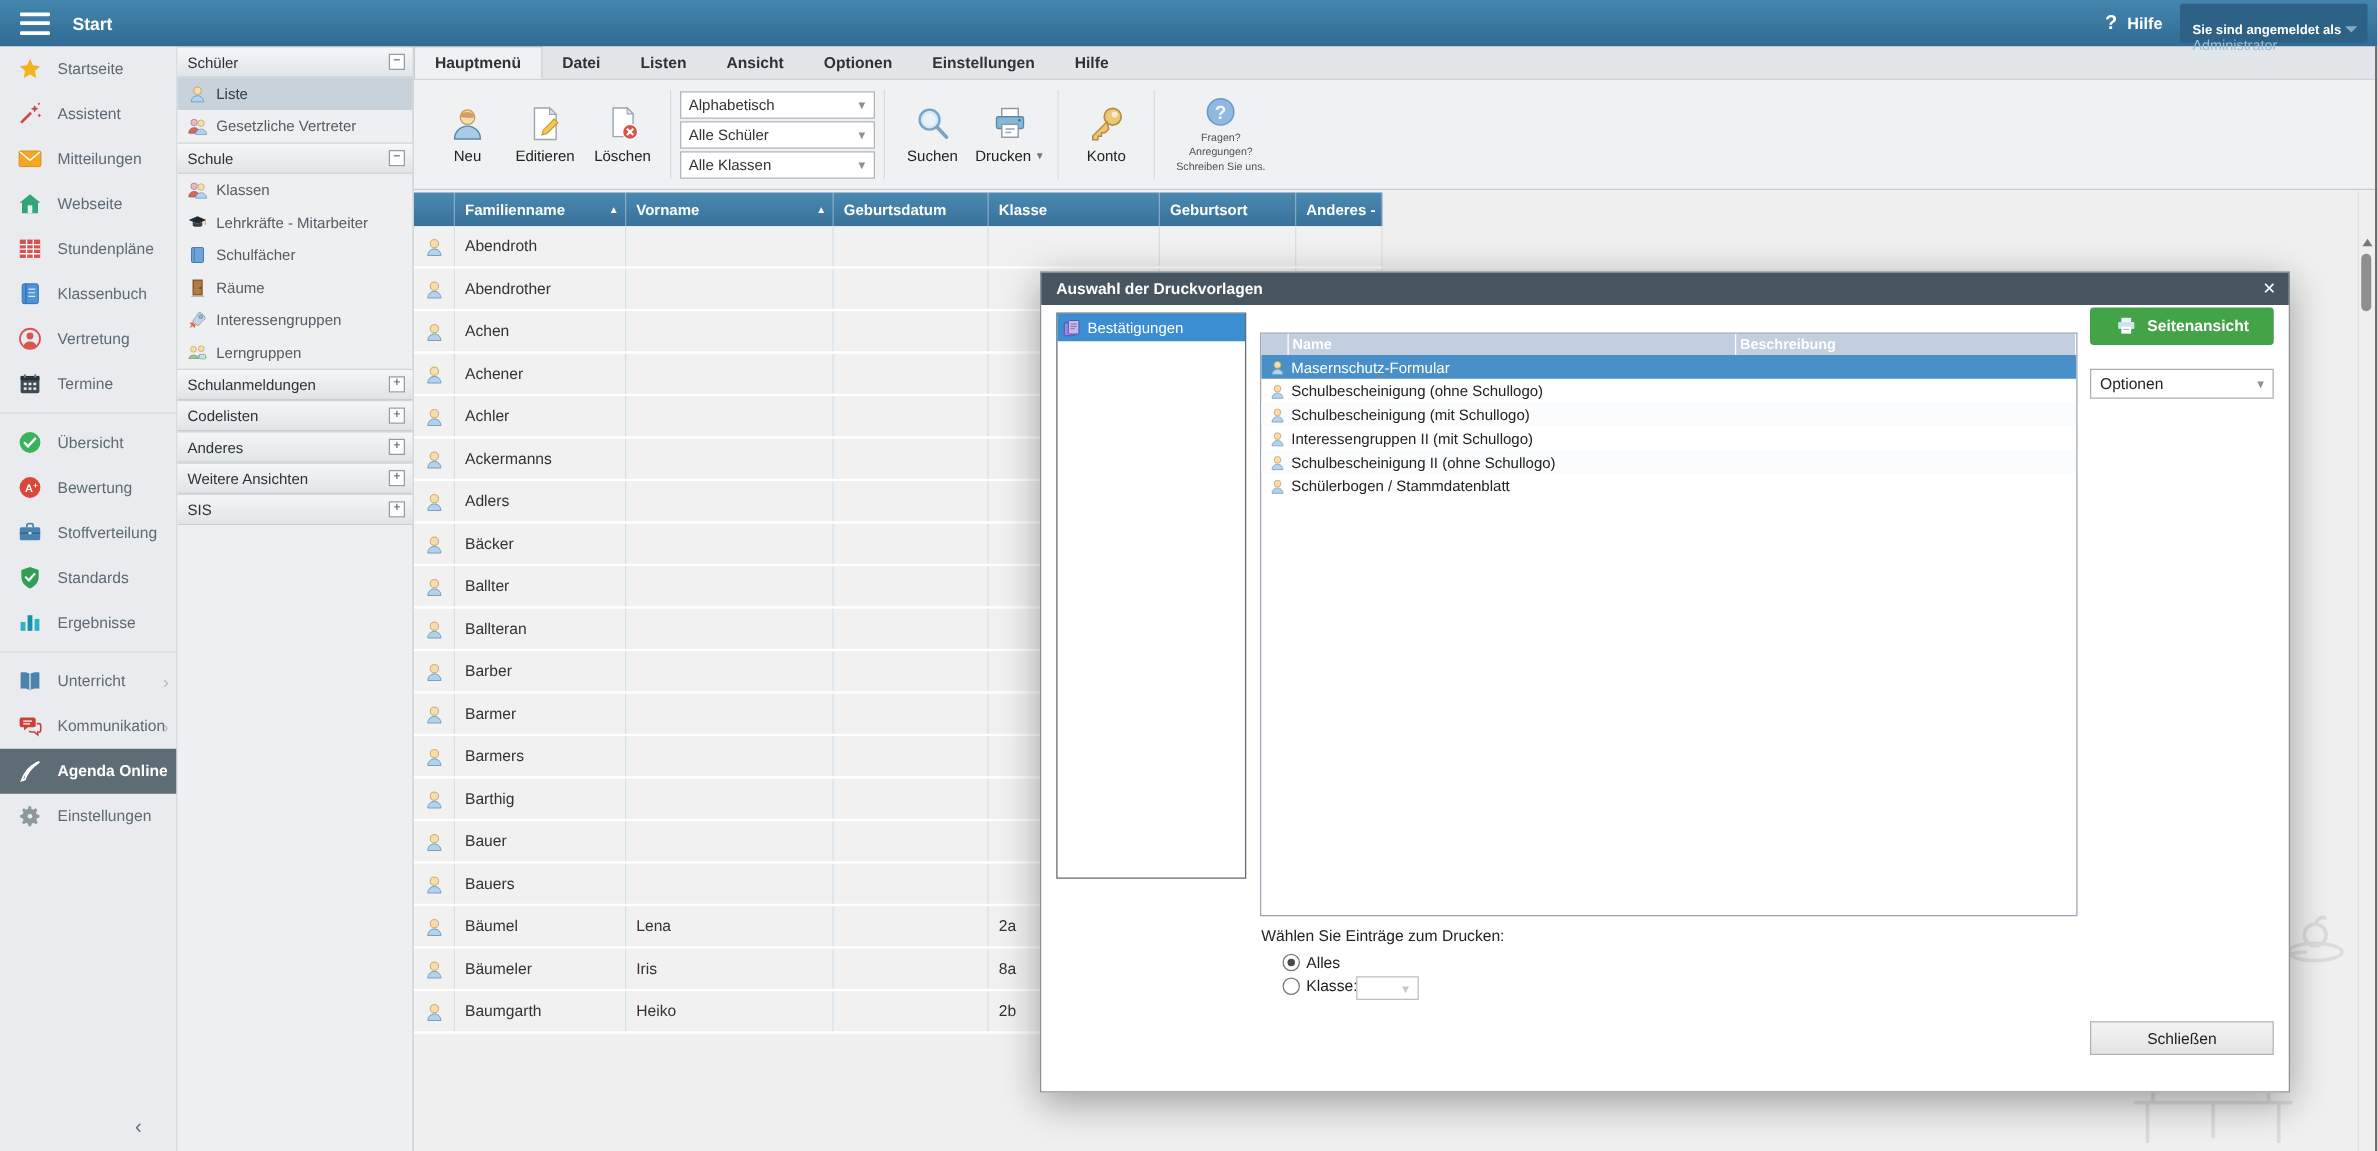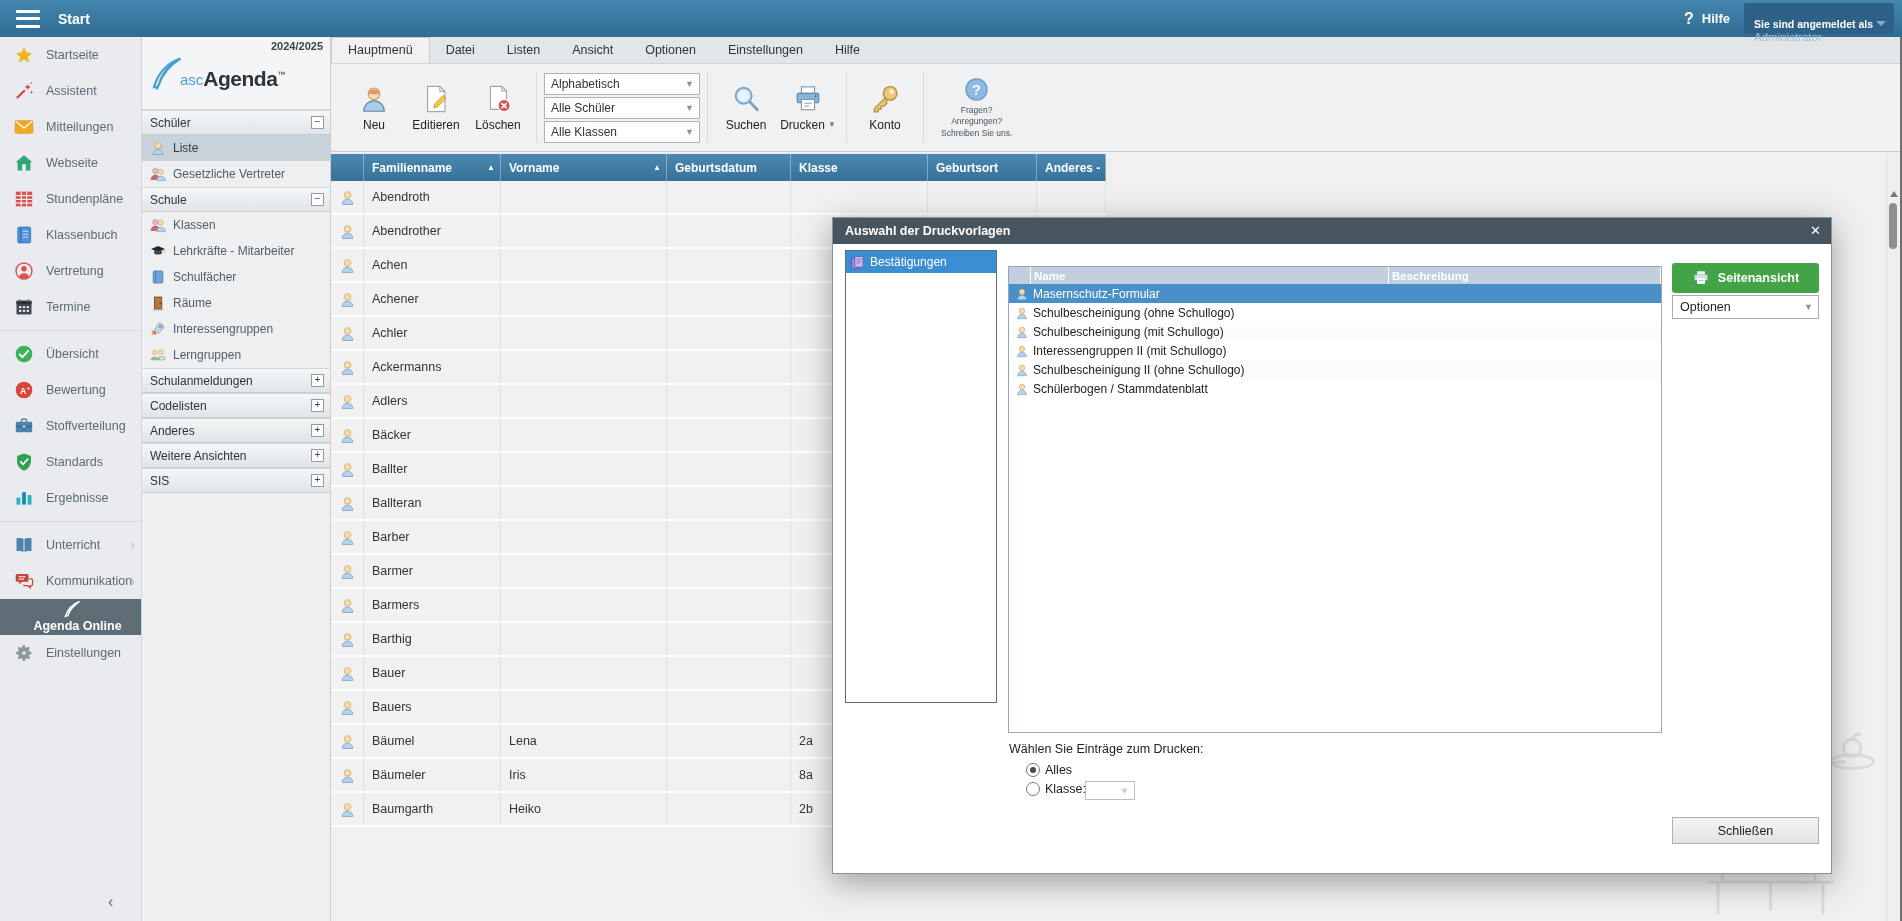--- a/index.html
+++ b/index.html
@@ -22,21 +22,21 @@
   .help-label{color:#fff;font-weight:bold;font-size:13px;margin-left:-6px;}
   .userbox{width:150px;height:31px;background:#2e6186;border-radius:2px;position:relative;padding:15px 8px 0 10px;box-sizing:border-box;cursor:pointer;}
   .userbox .l1{color:#fff;font-size:10.5px;font-weight:bold;line-height:12px;}
   .userbox .l2{color:#9fbdd3;font-size:11.5px;line-height:14px;}
   .userbox .caret{position:absolute;right:8px;bottom:8px;width:0;height:0;border-left:5px solid transparent;border-right:5px solid transparent;border-top:5px solid #87a9c2;}
 
   
   .iconbar{position:absolute;left:0;top:37px;bottom:0;width:142px;background:#e9ebee;border-right:1px solid #d2d6da;box-sizing:border-box;z-index:40;}
   .ib-item{height:36px;display:flex;align-items:center;padding-left:14px;cursor:pointer;position:relative;color:#5d6a74;font-size:12.5px;}
   .ib-item .icon{width:20px;height:20px;margin-right:12px;flex:none;}
-  .ib-item.active{background:#5e6c75;color:#fff;font-weight:bold;flex-direction:column;}
+  .ib-item.active{background:#5e6c75;color:#fff;font-weight:bold;}
   .ib-divider{border-top:1px solid #d6dade;margin:5px 0;}
   .ib-chev{position:absolute;right:6px;color:#b3bac0;font-size:14px;}
   .ib-collapse{position:absolute;bottom:10px;left:108px;color:#5e6e7a;font-size:16px;cursor:pointer;}
 
   
   .treepanel{position:absolute;left:142px;top:37px;bottom:0;width:189px;background:#edeff1;border-right:1px solid #c9ced2;box-sizing:border-box;z-index:40;}
   .logo-box{height:72px;background:#f3f5f6;border-bottom:1px solid #d4d8db;position:relative;}
   .logo-year{position:absolute;top:3px;right:7px;font-size:11px;font-weight:bold;color:#3c434a;}
   .logo{position:absolute;left:6px;top:16px;display:flex;align-items:flex-end;}
   .logo .icon{width:36px;height:38px;}
@@ -45,21 +45,21 @@
   .logo-tm{color:#2e3338;font-size:8px;margin-bottom:12px;}
   .tree-header{height:25px;background:linear-gradient(#f4f6f7,#e1e5e8);border-top:1px solid #d0d5d9;border-bottom:1px solid #c9ced3;display:flex;align-items:center;padding:0 6px 0 8px;color:#2e3338;font-size:12px;cursor:pointer;box-sizing:border-box;}
   .tree-header .hl{flex:1;}
   .expander{width:11px;height:11px;background:#fdfdfd;border:1px solid #959da4;font-size:10px;line-height:9px;text-align:center;color:#444;flex:none;cursor:pointer;}
   .tree-item{height:26px;display:flex;align-items:center;padding-left:8px;color:#535c64;font-size:12px;cursor:pointer;}
   .tree-item .icon{width:16px;height:16px;margin-right:7px;flex:none;}
   .tree-item.selected{background:#c7d2da;color:#333a40;}
 
   
   .main{position:absolute;left:331px;top:37px;right:0;bottom:0;background:#f0f0f1;}
-  .menubar{height:26px;background:#e3e6e9;border-bottom:1px solid #d0d4d8;display:flex;}
+  .menubar{height:26px;background:#e3e6e9;border-bottom:1px solid #d0d4d8;display:flex;font-weight:bold;}
   .menu-tab{padding:0 16px;line-height:26px;font-size:12.5px;color:#2e3338;cursor:pointer;}
   .menu-tab.active{background:#f0f1f2;border:1px solid #c8ccd0;border-bottom:none;line-height:25px;}
   .toolbar{height:88px;background:#f0f1f2;border-bottom:1px solid #c8ccd0;display:flex;align-items:center;box-sizing:border-box;}
   .tb-btn{width:62px;display:flex;flex-direction:column;align-items:center;cursor:pointer;}
   .tb-btn .icon{width:30px;height:30px;margin-bottom:4px;}
   .tb-btn .lbl{font-size:12px;color:#222;white-space:nowrap;display:flex;align-items:center;gap:3px;}
   .tb-caret{font-size:8px;color:#707880;}
   .tb-sep{width:1px;align-self:stretch;margin:8px 7px;background:#dadde0;}
   .tb-selects{display:flex;flex-direction:column;gap:2px;width:156px;}
   .tb-select{height:20px;background:#fff;border:1px solid #aeb4ba;display:flex;align-items:center;padding:0 6px;position:relative;cursor:pointer;}
@@ -97,21 +97,21 @@
   .cat-item.selected{background:#3b8ed2;color:#fff;}
   .cat-item .icon{width:15px;height:15px;flex:none;}
   .dlg-list{position:absolute;left:175px;top:48px;width:654px;height:467px;border:1px solid #98a5b5;background:#fff;box-sizing:border-box;overflow:hidden;}
   .list-header{display:flex;height:17px;background:#c2cfdf;color:#fff;font-weight:bold;font-size:11.5px;}
   .lh{display:flex;align-items:center;border-right:1px solid #fff;box-sizing:border-box;padding-left:3px;}
   .lh.l0{width:22px;flex:none;} .lh.l1{width:358px;flex:none;} .lh.l2{flex:1;}
   .list-row{display:flex;height:19px;align-items:center;font-size:12px;color:#222;cursor:pointer;}
   .list-row:nth-child(odd){background:#fbfcfd;}
   .list-row.selected{background:#4a90c8;color:#fff;}
   .list-row .icon{width:14px;height:14px;margin:0 4px 0 6px;flex:none;}
-  .btn-preview{position:absolute;left:839px;top:28px;width:147px;height:30px;background:#43a447;border-radius:3px;color:#fff;font-weight:bold;font-size:12.5px;display:flex;align-items:center;justify-content:center;gap:8px;cursor:pointer;margin-top:17px;}
+  .btn-preview{position:absolute;left:839px;top:28px;width:147px;height:30px;background:#43a447;border-radius:3px;color:#fff;font-weight:bold;font-size:12.5px;display:flex;align-items:center;justify-content:center;gap:8px;cursor:pointer;}
   .btn-preview .icon{width:18px;height:18px;}
   .dlg-options{position:absolute;left:839px;top:77px;width:147px;height:24px;background:#fff;border:1px solid #a8aeb4;box-sizing:border-box;font-size:12.5px;color:#222;display:flex;align-items:center;padding-left:7px;cursor:pointer;}
   .choose-label{position:absolute;left:176px;top:524px;font-size:12.5px;color:#222;}
   .radio-row{position:absolute;left:193px;display:flex;align-items:center;gap:5px;font-size:12.5px;color:#222;cursor:pointer;}
   .radio{width:12px;height:12px;border:1px solid #777;border-radius:50%;background:#fff;position:relative;flex:none;}
   .radio.on:after{content:'';position:absolute;left:3px;top:3px;width:6px;height:6px;border-radius:50%;background:#4a4a4a;}
   .klasse-select{position:absolute;left:252px;top:563px;width:50px;height:19px;background:#fff;border:1px solid #b9bfc5;box-sizing:border-box;position:absolute;cursor:default;}
   .klasse-select .sel-arrow{color:#c3c9cd;top:4px;}
   .btn-close{position:absolute;left:839px;top:599px;width:147px;height:27px;background:linear-gradient(#f4f4f4,#e3e3e3);border:1px solid #aab0b6;box-sizing:border-box;font-size:12.5px;color:#222;display:flex;align-items:center;justify-content:center;cursor:pointer;}
 </style>
@@ -322,35 +322,20 @@
           <path fill="#8d979e" d="M12 8a4 4 0 1 0 0 8 4 4 0 0 0 0-8zm9 5.2v-2.4l-2.6-.7a6.8 6.8 0 0 0-.7-1.7l1.4-2.3-1.7-1.7-2.3 1.4c-.5-.3-1.1-.5-1.7-.7L13 2.5h-2.4l-.6 2.6c-.6.2-1.2.4-1.7.7L6 4.4 4.4 6l1.4 2.3c-.3.5-.5 1.1-.7 1.7l-2.6.7v2.4l2.6.7c.2.6.4 1.2.7 1.7L4.4 18 6 19.6l2.3-1.4c.5.3 1.1.5 1.7.7l.6 2.6H13l.7-2.6c.6-.2 1.2-.4 1.7-.7l2.3 1.4 1.7-1.7-1.4-2.3c.3-.5.5-1.1.7-1.7z"></path>
           <circle cx="12" cy="12" r="2.2" fill="#e9ebed"></circle>
         </svg>
       </span>
       <span class="ib-label">Einstellungen</span>
     </div>
     <div class="ib-collapse">‹</div>
   </div>
 
 <div class="treepanel">
-  <div class="logo-box">
-    <div class="logo-year">2024/2025</div>
-    <div class="logo">
-      <span class="icon" id="logo-pen">
-          <svg viewBox="0 0 40 40">
-            <path d="M7 36C11 22 21 10 36 5 25 12 16 22 12 34l-2 4z" fill="none" stroke="#4a9fd4" stroke-width="2.6"></path>
-            <path d="M13 30C17 19 24 11 32 7" fill="none" stroke="#4a9fd4" stroke-width="1.6"></path>
-            <path d="M5 38.5l4.5-2-3-2.5z" fill="#4a9fd4"></path>
-          </svg>
-        </span>
-      <span class="logo-asc">asc</span>
-      <span class="logo-agenda">Agenda</span>
-      <span class="logo-tm">™</span>
-    </div>
-  </div>
   <div id="tree">
       <div class="tree-header">
         <span class="hl">Schüler</span>
         <span class="expander">−</span>
       </div>
       <div class="tree-item selected">
         <span class="icon" style="">
           <svg viewBox="0 0 16 16">
             <path d="M3 14.5a5 5 0 0 1 10 0z" fill="#b5d2ea" stroke="#6f9dc0" stroke-width=".7"></path>
             <circle cx="8" cy="5.6" r="3.1" fill="#f6ddae" stroke="#c9a05e" stroke-width=".7"></circle>

